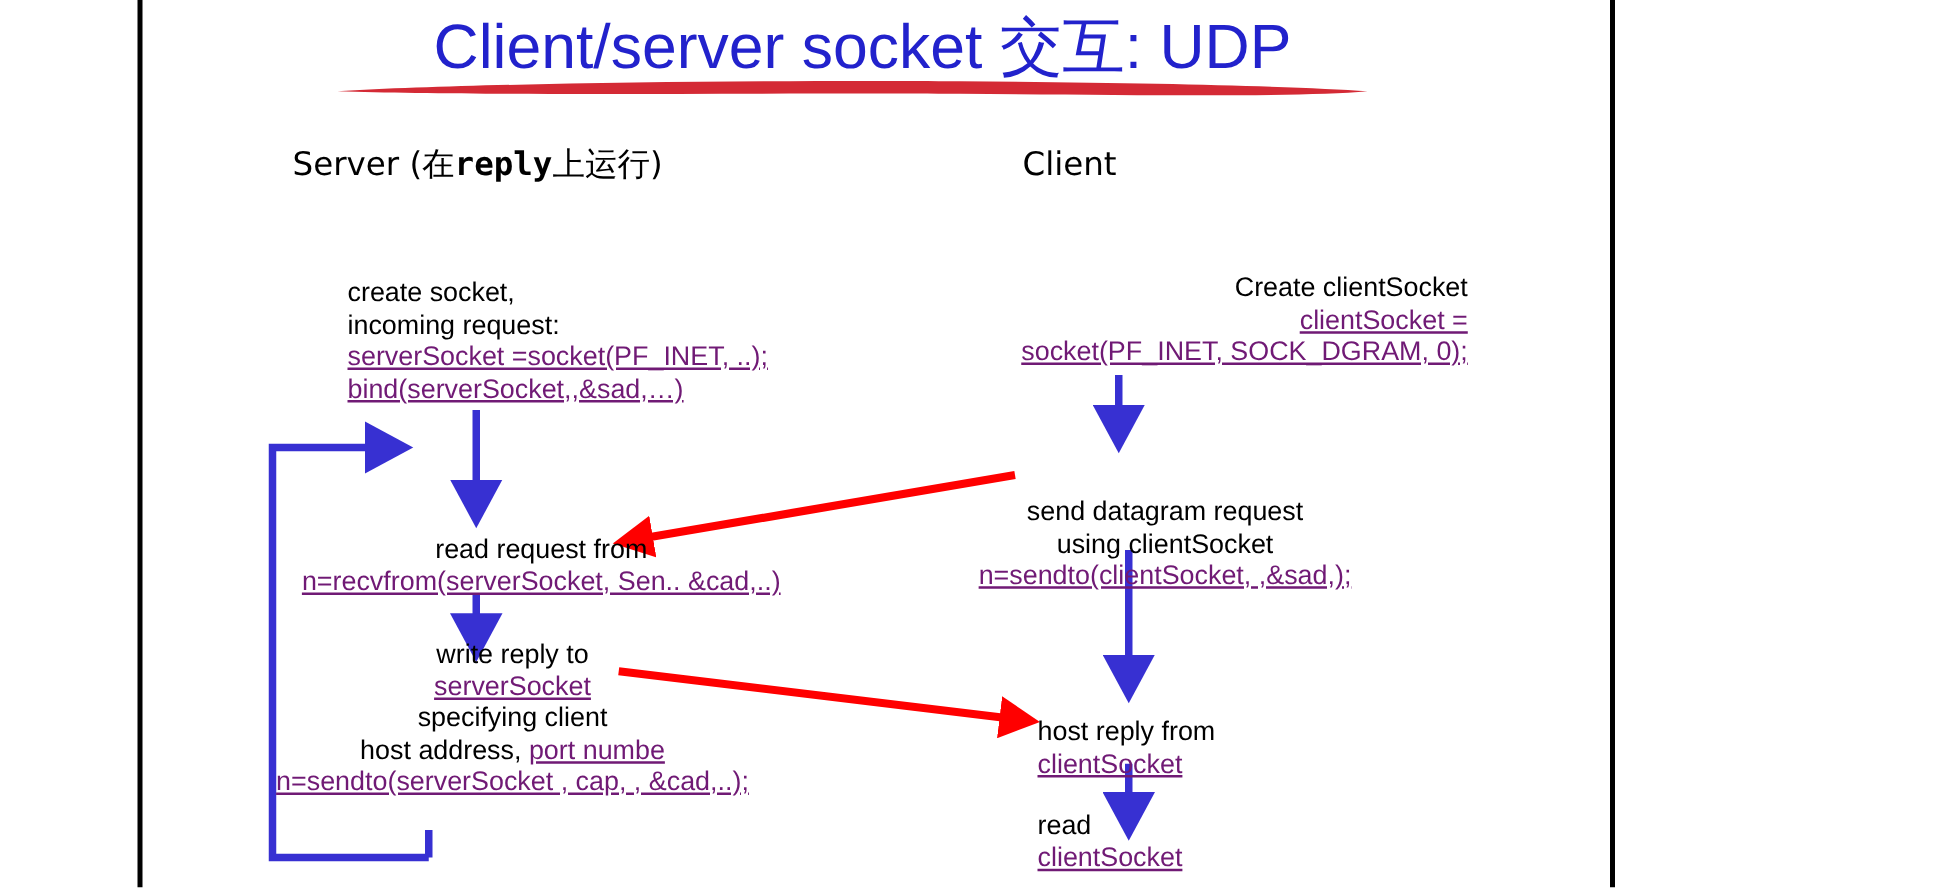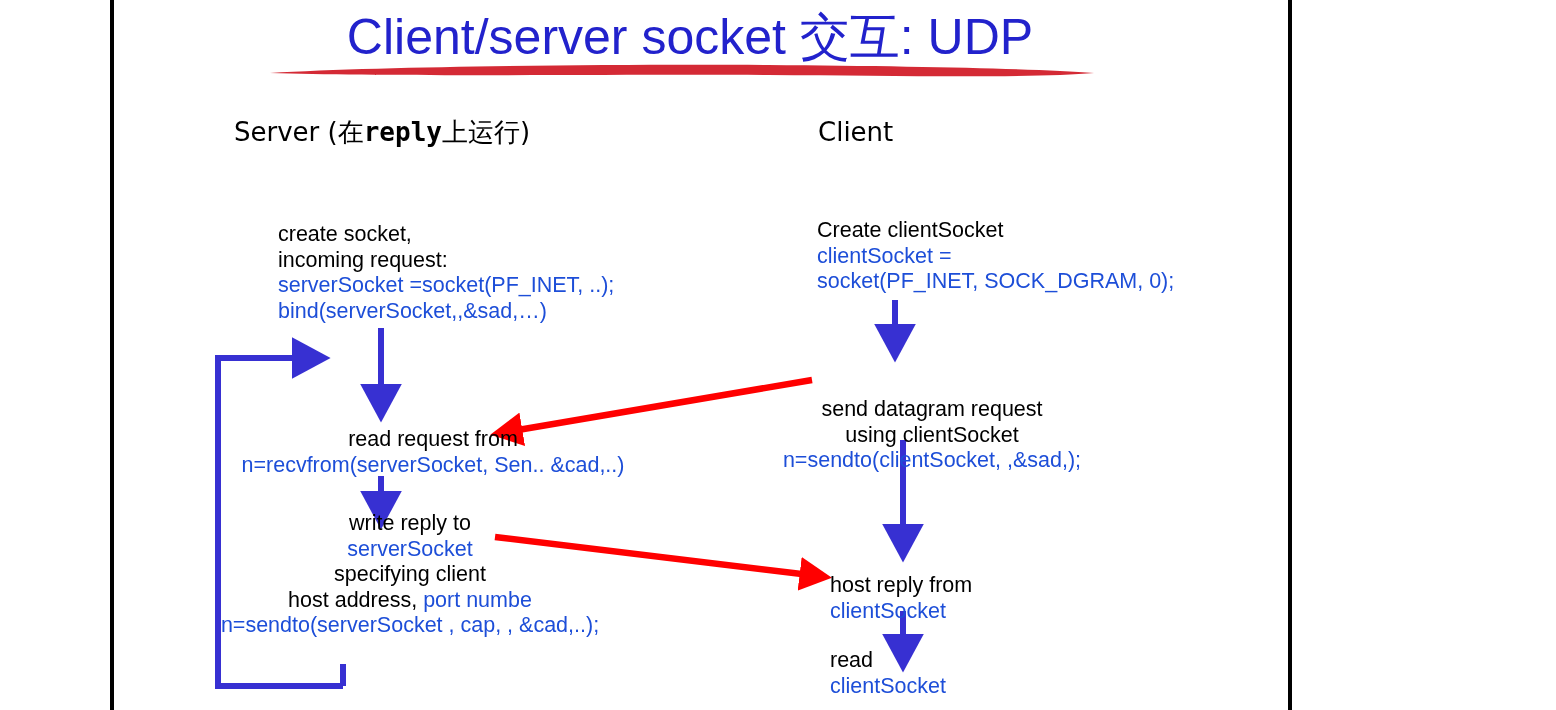--- a/index.html
+++ b/index.html
@@ -19,30 +19,30 @@
 
   
   .col-head{position:absolute;color:#000;font-size:26px;line-height:30px;white-space:nowrap;
             font-family:"DejaVu Sans",sans-serif;}
   .col-head .mono{font-family:"DejaVu Sans Mono","Liberation Mono",monospace;font-weight:bold;}
   #server-head{left:234px;top:117px;}
   #client-head{left:818px;top:117px;}
 
   
   .blk{position:absolute;font-size:21.5px;line-height:25.5px;color:#000;white-space:nowrap;}
-  .red{color:#1d4ed8;}
+  .red{color:#701a75;text-decoration:underline;}
   .b{font-weight:bold;}
   .ctr{text-align:center;}
   .lt{text-align:left;}
 
   #srv-b1{left:278px;top:206px;text-align:left;}
   #srv-b2{left:228px;top:411px;width:410px;text-align:center;}
   #srv-b3{left:170px;top:495px;width:480px;text-align:center;}
 
-  #cli-b1{left:817px;top:202px;text-align:left;}
+  #cli-b1{left:817px;top:202px;text-align:right;}
   #cli-b2{left:772px;top:353px;width:320px;text-align:center;margin-top:28px;}
   #cli-b3{left:830px;top:557px;text-align:left;}
   #cli-b4{left:830px;top:632px;text-align:left;}
 
   .arrows{position:absolute;left:0;top:0;width:1556px;height:710px;pointer-events:none;}
   .txtlayer{position:absolute;left:0;top:16px;width:1556px;height:530px;}
 </style>
 </head>
 <body>
 

